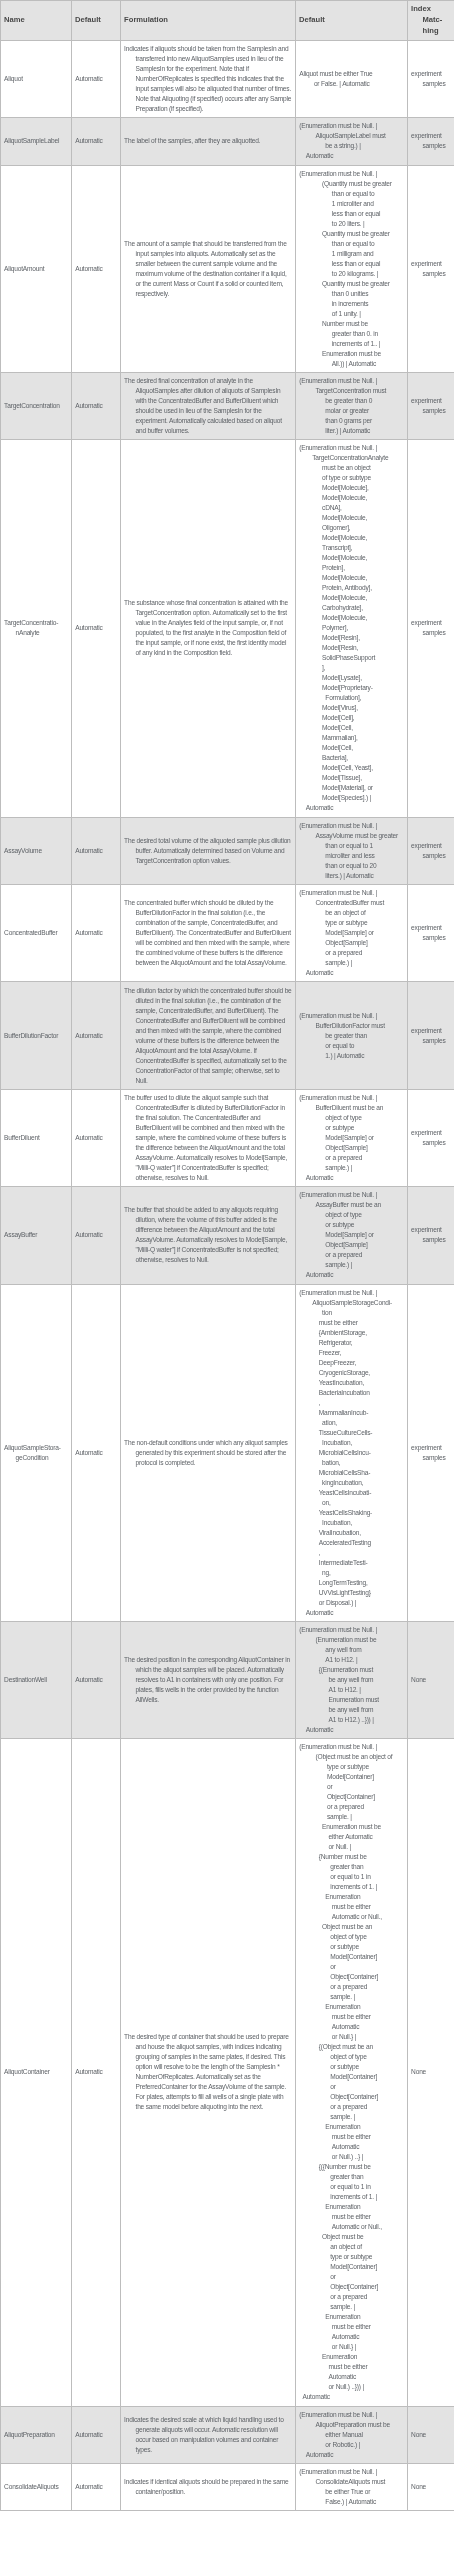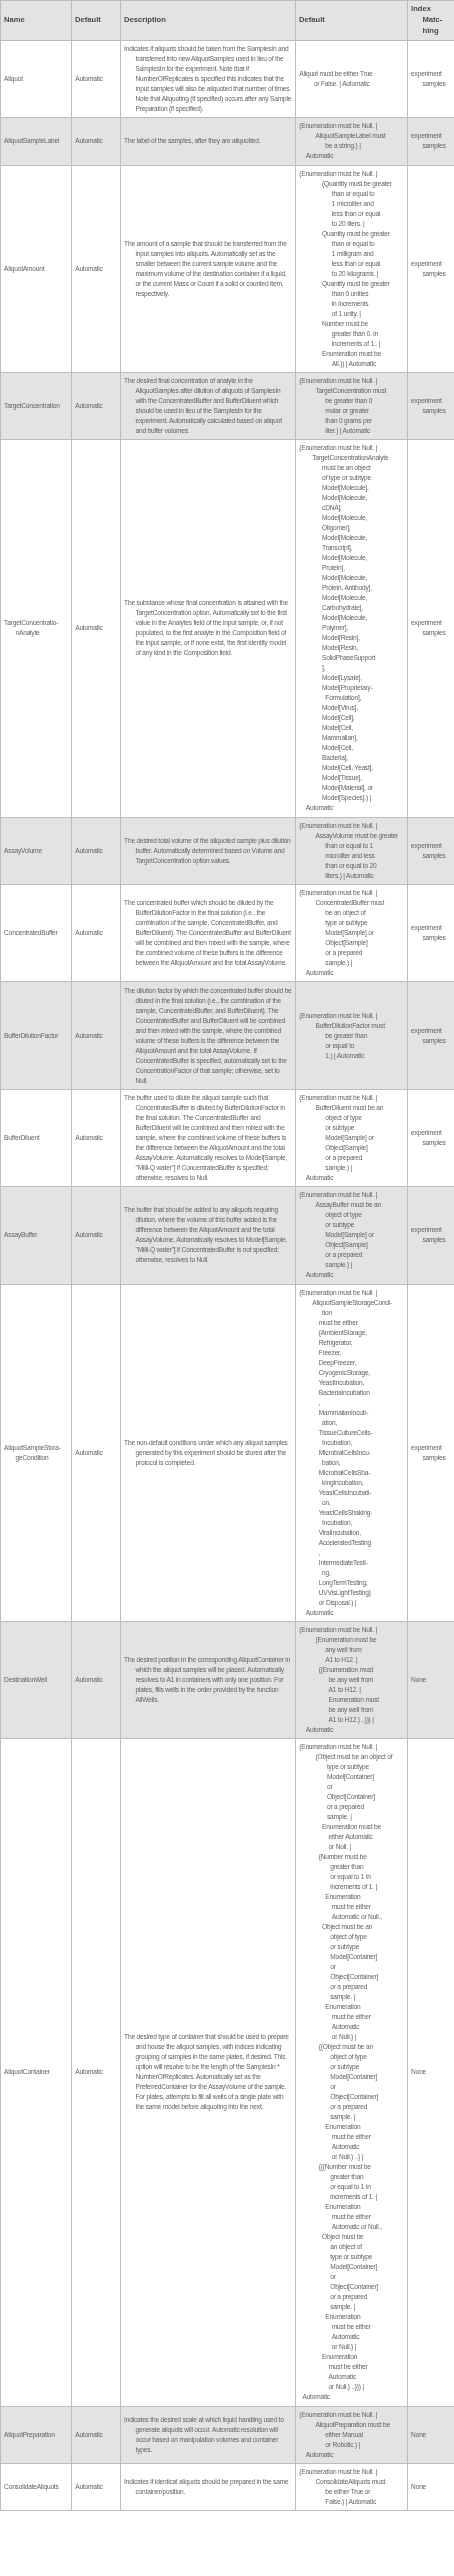--- a/index.html
+++ b/index.html
@@ -38,21 +38,21 @@
     <col class="c-name">
       <col class="c-default">
       <col class="c-desc">
       <col class="c-pattern">
       <col class="c-index">
   </colgroup>
   <thead>
     <tr>
         <th>Name</th>
         <th>Default</th>
-        <th>Description</th>
+        <th>Formulation</th>
         <th>Default</th>
         <th>Index
 Matc-
 hing</th>
       </tr>
   </thead>
   <tbody>
       <tr>
         <td class="col-name">Aliquot</td>
         <td class="col-default">Automatic</td>

